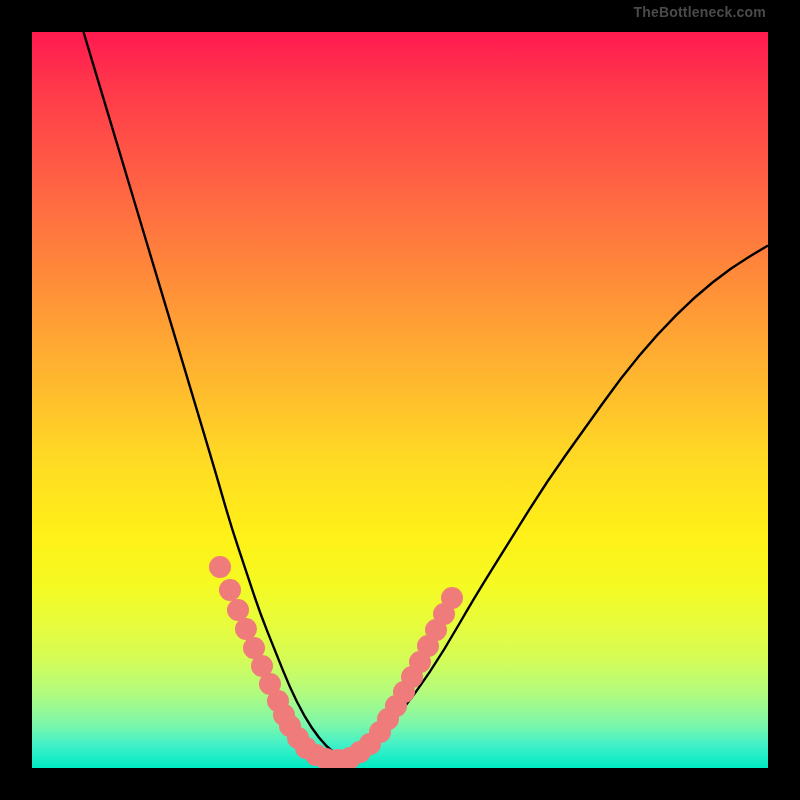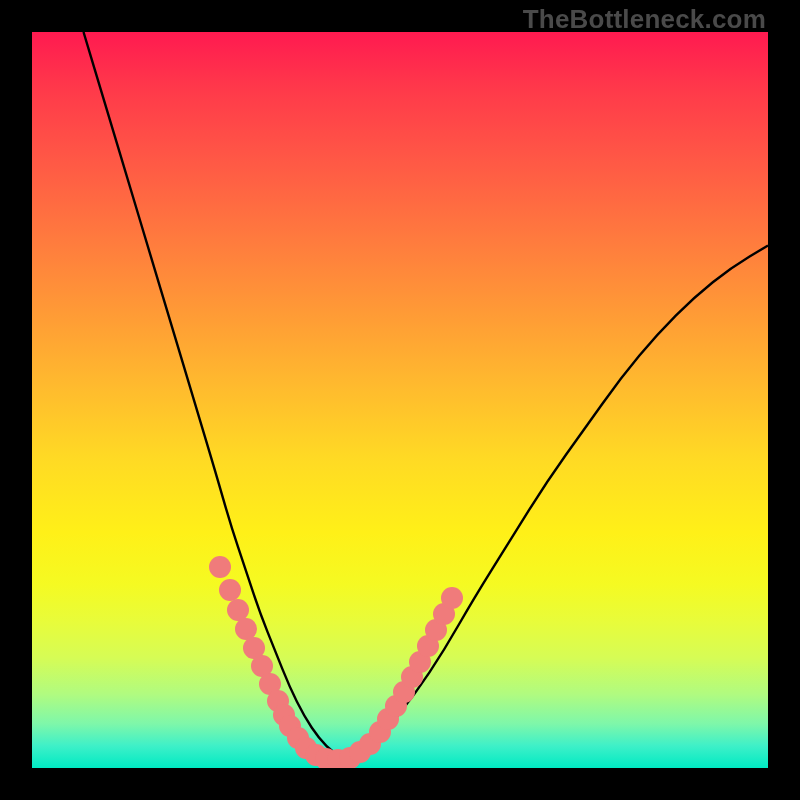--- a/index.html
+++ b/index.html
@@ -42,21 +42,21 @@
       #7ef7aa 94%,
       #3ef0c8 97%,
       #00eac3 100%
     );
   }
   .watermark {
     position: absolute;
     top: 4px;
     right: 34px;
     color: #4a4a4a;
-    font-size: 26px;
+    font-size: 14px;
     font-weight: 700;
     letter-spacing: 0.2px;
   }
   svg.curve {
     position: absolute;
     top: 0;
     left: 0;
     width: 736px;
     height: 736px;
     overflow: visible;

